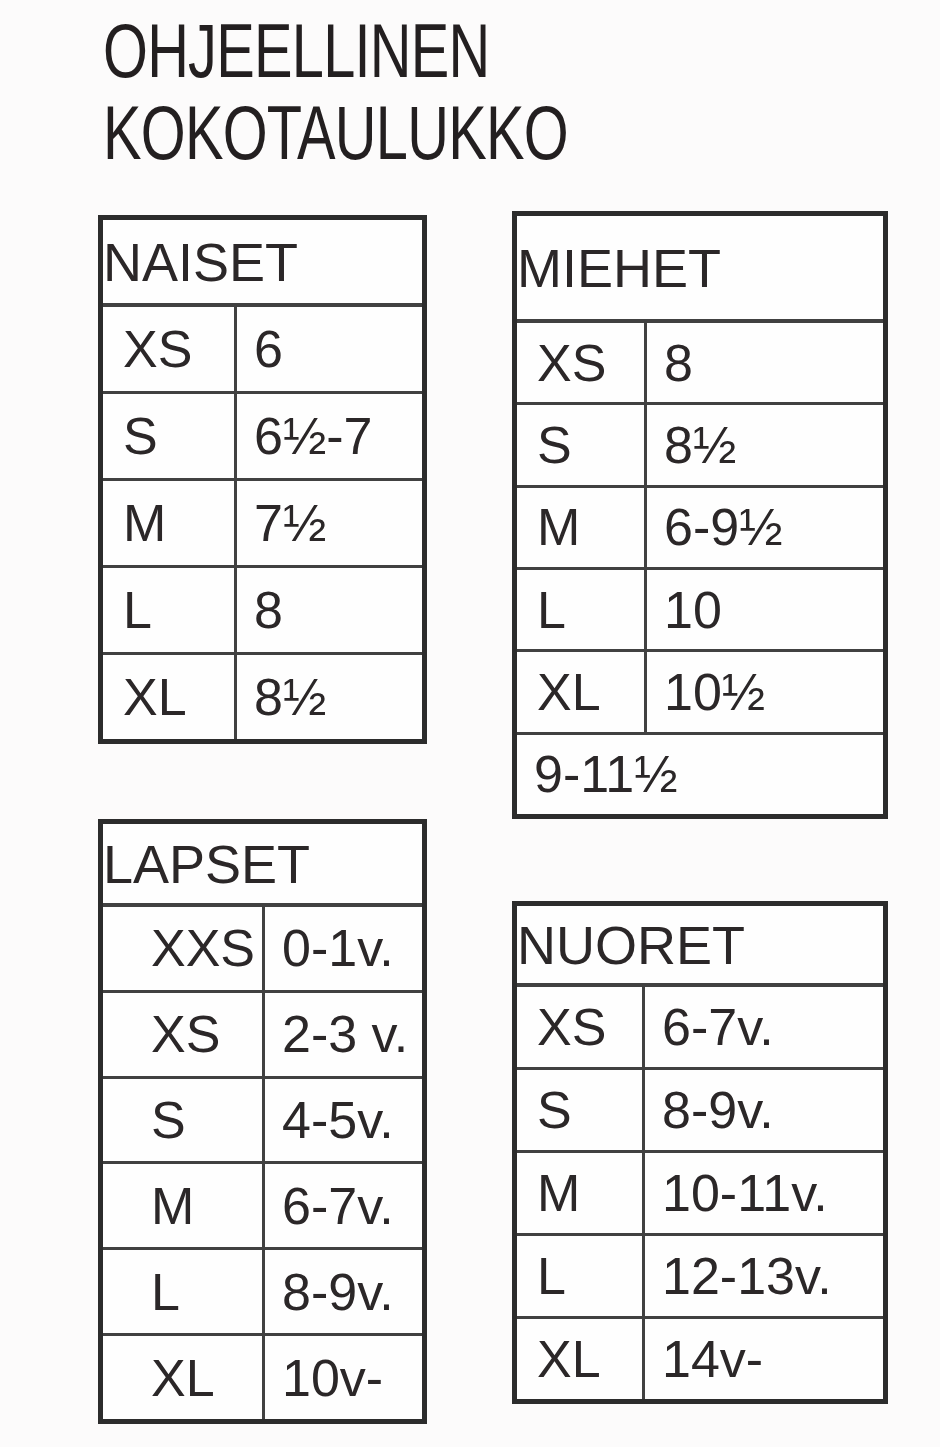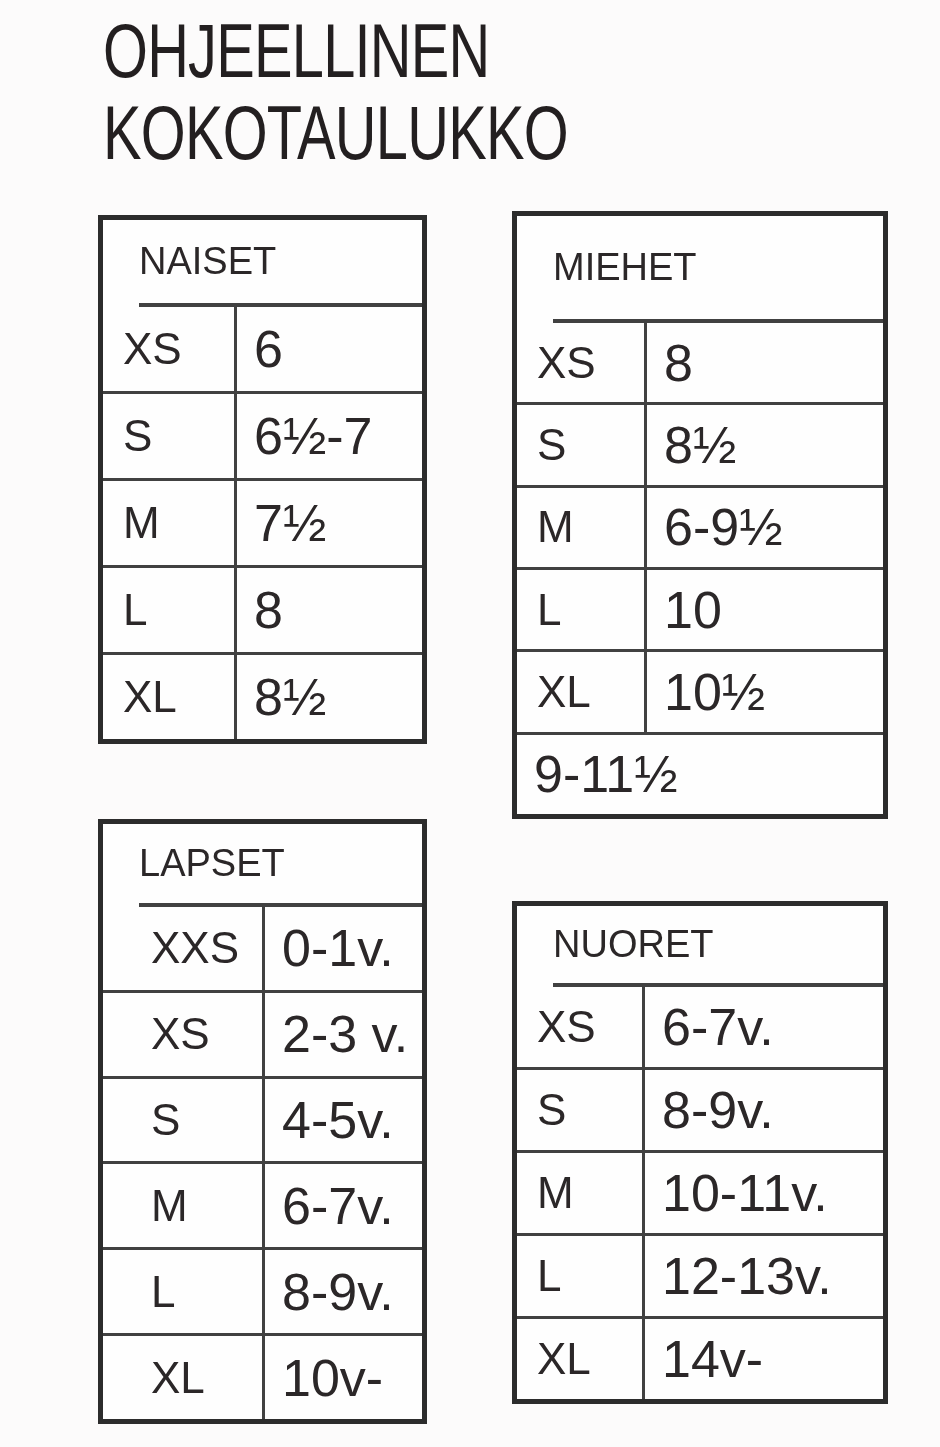--- a/index.html
+++ b/index.html
@@ -36,26 +36,25 @@
     background: #fefefe;
     border: 5px solid #2c2c2c;
     display: flex;
     flex-direction: column;
     box-sizing: border-box;
   }
   .table-header {
     display: flex;
     align-items: center;
     border-bottom: 4px solid #414141;
-    font-size: 38px;
+    font-size: 54px;
     letter-spacing: 0px;
     color: #2b2728;
     box-sizing: border-box;
     flex: none;
-    margin-left: 36px;
   }
   .table-body {
     flex: 1;
     display: flex;
     flex-direction: column;
   }
   .table-row {
     flex: 1;
     display: flex;
     border-bottom: 3px solid #414141;
@@ -63,21 +62,21 @@
   }
   .table-row:last-child {
     border-bottom: none;
   }
   .cell-size {
     display: flex;
     align-items: center;
     padding-left: 20px;
     border-right: 3px solid #414141;
     box-sizing: border-box;
-    font-size: 44px;
+    font-size: 52px;
     color: #2b2728;
     flex: none;
   }
   .cell-value {
     flex: 1;
     display: flex;
     align-items: center;
     padding-left: 17px;
     font-size: 52px;
     color: #2b2728;

